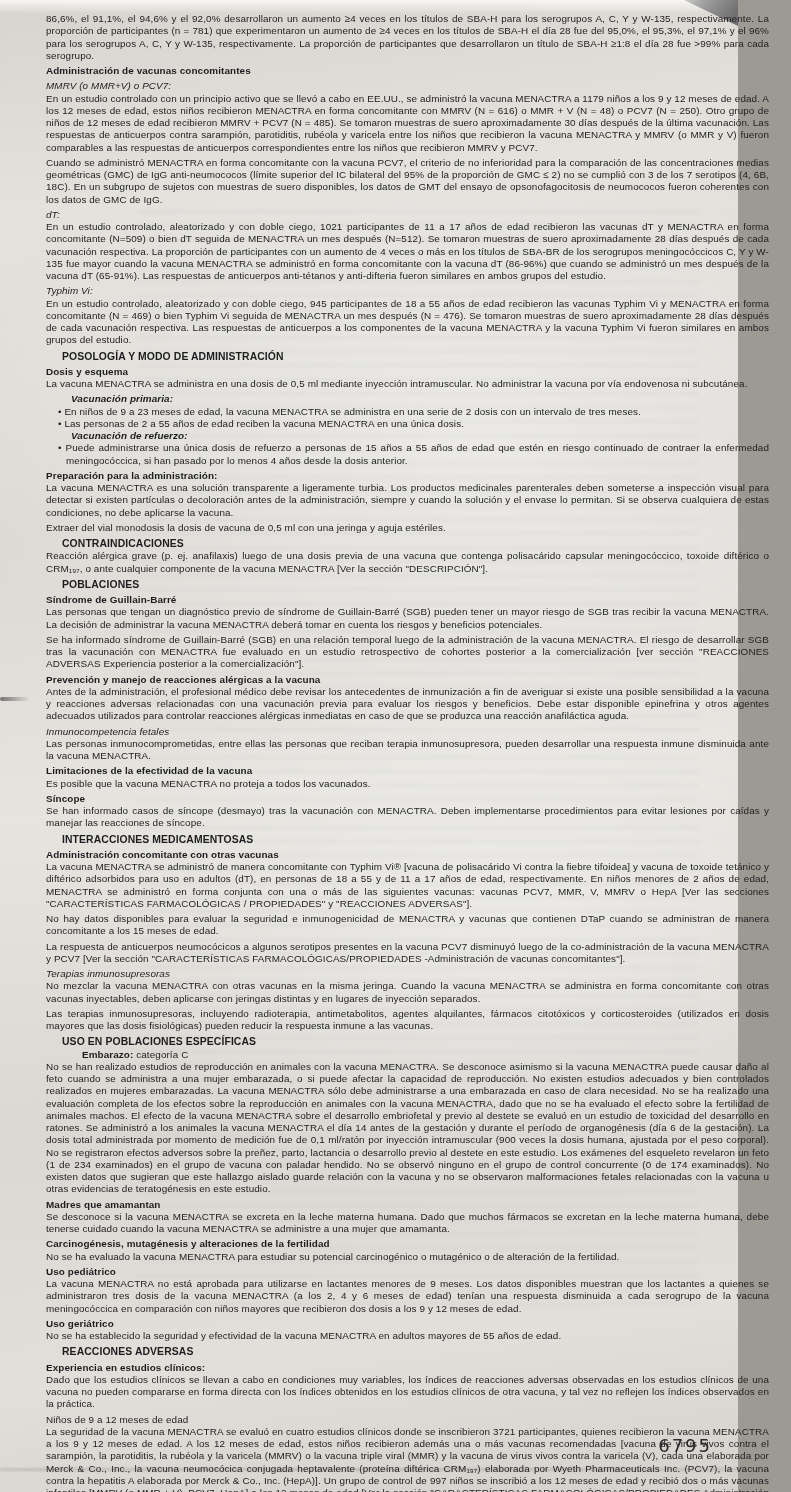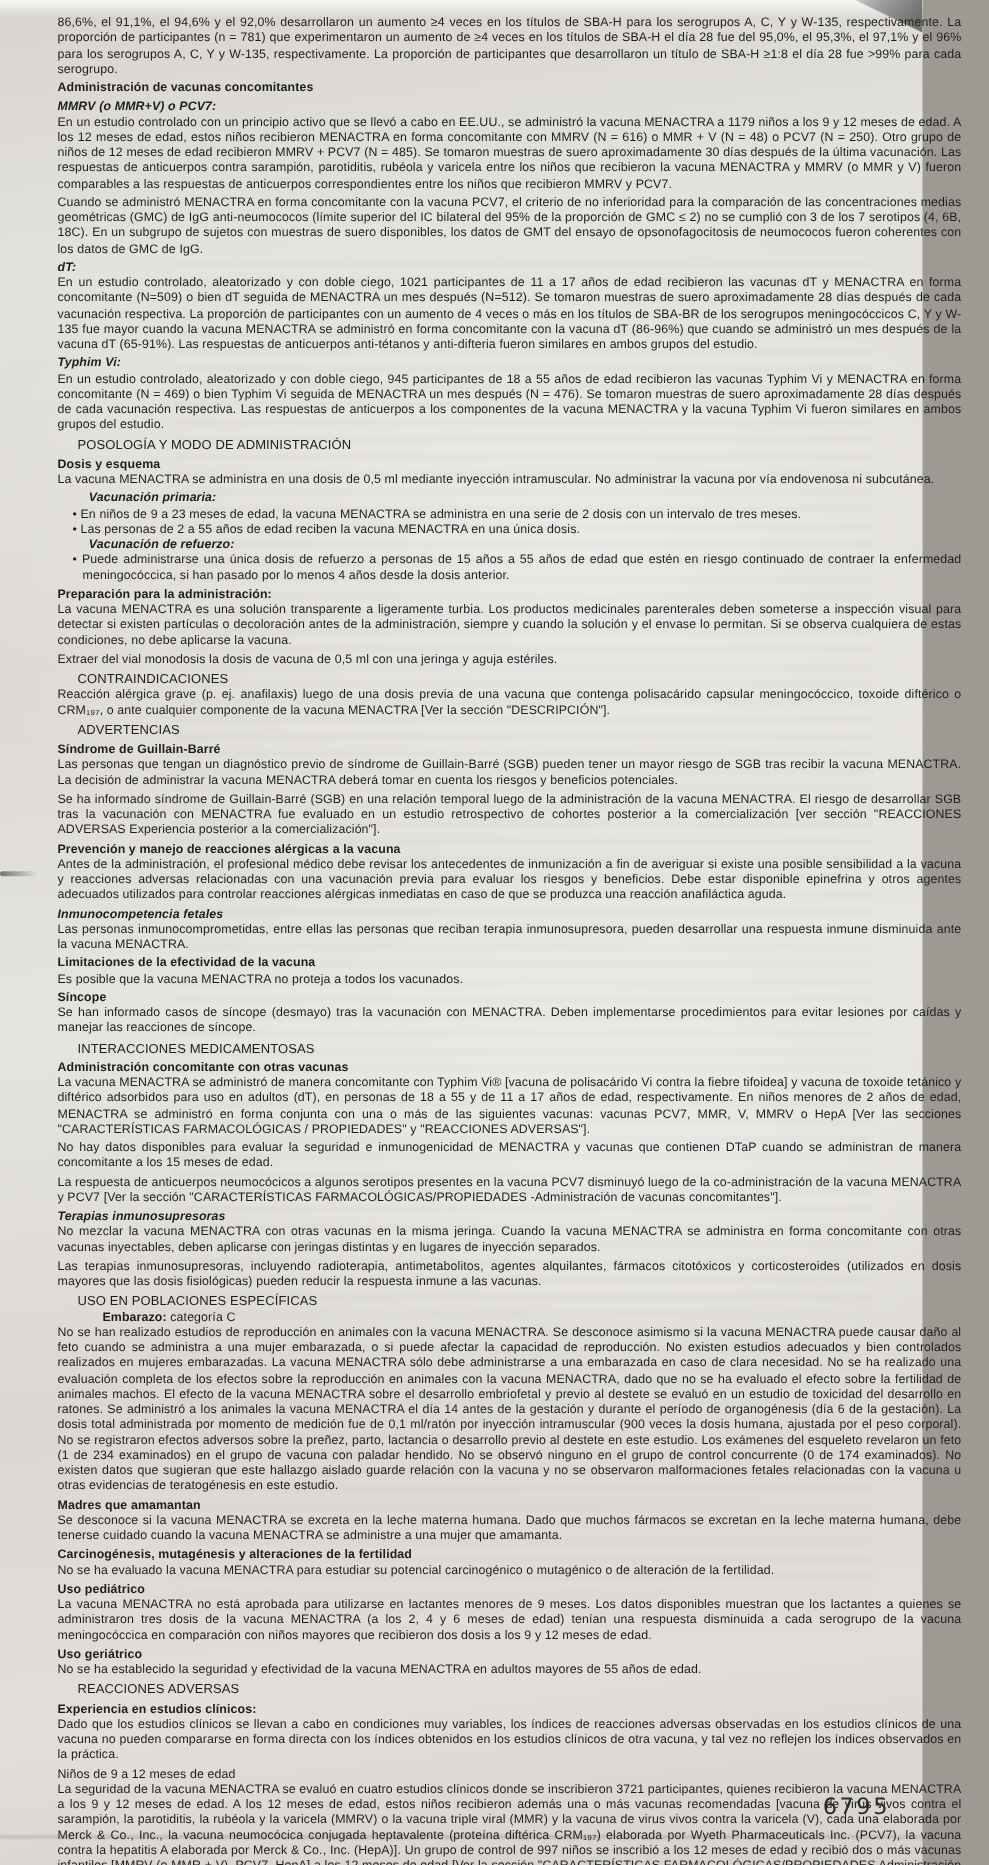--- a/index.html
+++ b/index.html
@@ -47,23 +47,23 @@
   }
   
   .doc{
     position:absolute;left:46px;top:13px;width:723px;
     font-size:9.9px;line-height:12.25px;
     letter-spacing:.1px;
   }
   .blk{margin:0;}
   .p{text-align:justify;margin-bottom:3px;}
   .pl{text-align:left;margin-bottom:0;}
-  .h1{font-weight:normal;font-size:10.4px;margin-top:4px;padding-left:16px;}
+  .h1{font-weight:bold;font-size:10.4px;margin-top:4px;padding-left:16px;}
   .h2{font-weight:bold;margin-top:3px;}
-  .h3{font-weight:bold;font-style:italic;margin-top:3px;}
+  .h3{font-weight:normal;font-style:italic;margin-top:3px;}
   .h3i{font-weight:bold;font-style:italic;margin-left:25px;}
   .ph{margin-top:3px;}
   .li{
     text-align:justify;
     padding-left:20px;text-indent:-8px;
   }
   .li::before{content:"• ";}
   .pl b{font-weight:bold;margin-left:36px;}
   .page-number{
     position:absolute;right:26px;top:1435px;
@@ -97,21 +97,21 @@
       <div class="blk h3i">Vacunación primaria:</div>
       <div class="blk li">En niños de 9 a 23 meses de edad, la vacuna MENACTRA se administra en una serie de 2 dosis con un intervalo de tres meses.</div>
       <div class="blk li">Las personas de 2 a 55 años de edad reciben la vacuna MENACTRA en una única dosis.</div>
       <div class="blk h3i">Vacunación de refuerzo:</div>
       <div class="blk li">Puede administrarse una única dosis de refuerzo a personas de 15 años a 55 años de edad que estén en riesgo continuado de contraer la enfermedad meningocóccica, si han pasado por lo menos 4 años desde la dosis anterior.</div>
       <div class="blk h2">Preparación para la administración:</div>
       <div class="blk p">La vacuna MENACTRA es una solución transparente a ligeramente turbia. Los productos medicinales parenterales deben someterse a inspección visual para detectar si existen partículas o decoloración antes de la administración, siempre y cuando la solución y el envase lo permitan. Si se observa cualquiera de estas condiciones, no debe aplicarse la vacuna.</div>
       <div class="blk p">Extraer del vial monodosis la dosis de vacuna de 0,5 ml con una jeringa y aguja estériles.</div>
       <div class="blk h1">CONTRAINDICACIONES</div>
       <div class="blk p">Reacción alérgica grave (p. ej. anafilaxis) luego de una dosis previa de una vacuna que contenga polisacárido capsular meningocóccico, toxoide diftérico o CRM₁₉₇, o ante cualquier componente de la vacuna MENACTRA [Ver la sección "DESCRIPCIÓN"].</div>
-      <div class="blk h1">ADVERTENCIAS</div>
+      <div class="blk h1">POBLACIONES</div>
       <div class="blk h2">Síndrome de Guillain-Barré</div>
       <div class="blk p">Las personas que tengan un diagnóstico previo de síndrome de Guillain-Barré (SGB) pueden tener un mayor riesgo de SGB tras recibir la vacuna MENACTRA. La decisión de administrar la vacuna MENACTRA deberá tomar en cuenta los riesgos y beneficios potenciales.</div>
       <div class="blk p">Se ha informado síndrome de Guillain-Barré (SGB) en una relación temporal luego de la administración de la vacuna MENACTRA. El riesgo de desarrollar SGB tras la vacunación con MENACTRA fue evaluado en un estudio retrospectivo de cohortes posterior a la comercialización [ver sección "REACCIONES ADVERSAS Experiencia posterior a la comercialización"].</div>
       <div class="blk h2">Prevención y manejo de reacciones alérgicas a la vacuna</div>
       <div class="blk p">Antes de la administración, el profesional médico debe revisar los antecedentes de inmunización a fin de averiguar si existe una posible sensibilidad a la vacuna y reacciones adversas relacionadas con una vacunación previa para evaluar los riesgos y beneficios. Debe estar disponible epinefrina y otros agentes adecuados utilizados para controlar reacciones alérgicas inmediatas en caso de que se produzca una reacción anafiláctica aguda.</div>
       <div class="blk h3">Inmunocompetencia fetales</div>
       <div class="blk p">Las personas inmunocomprometidas, entre ellas las personas que reciban terapia inmunosupresora, pueden desarrollar una respuesta inmune disminuida ante la vacuna MENACTRA.</div>
       <div class="blk h2">Limitaciones de la efectividad de la vacuna</div>
       <div class="blk p">Es posible que la vacuna MENACTRA no proteja a todos los vacunados.</div>
       <div class="blk h2">Síncope</div>

